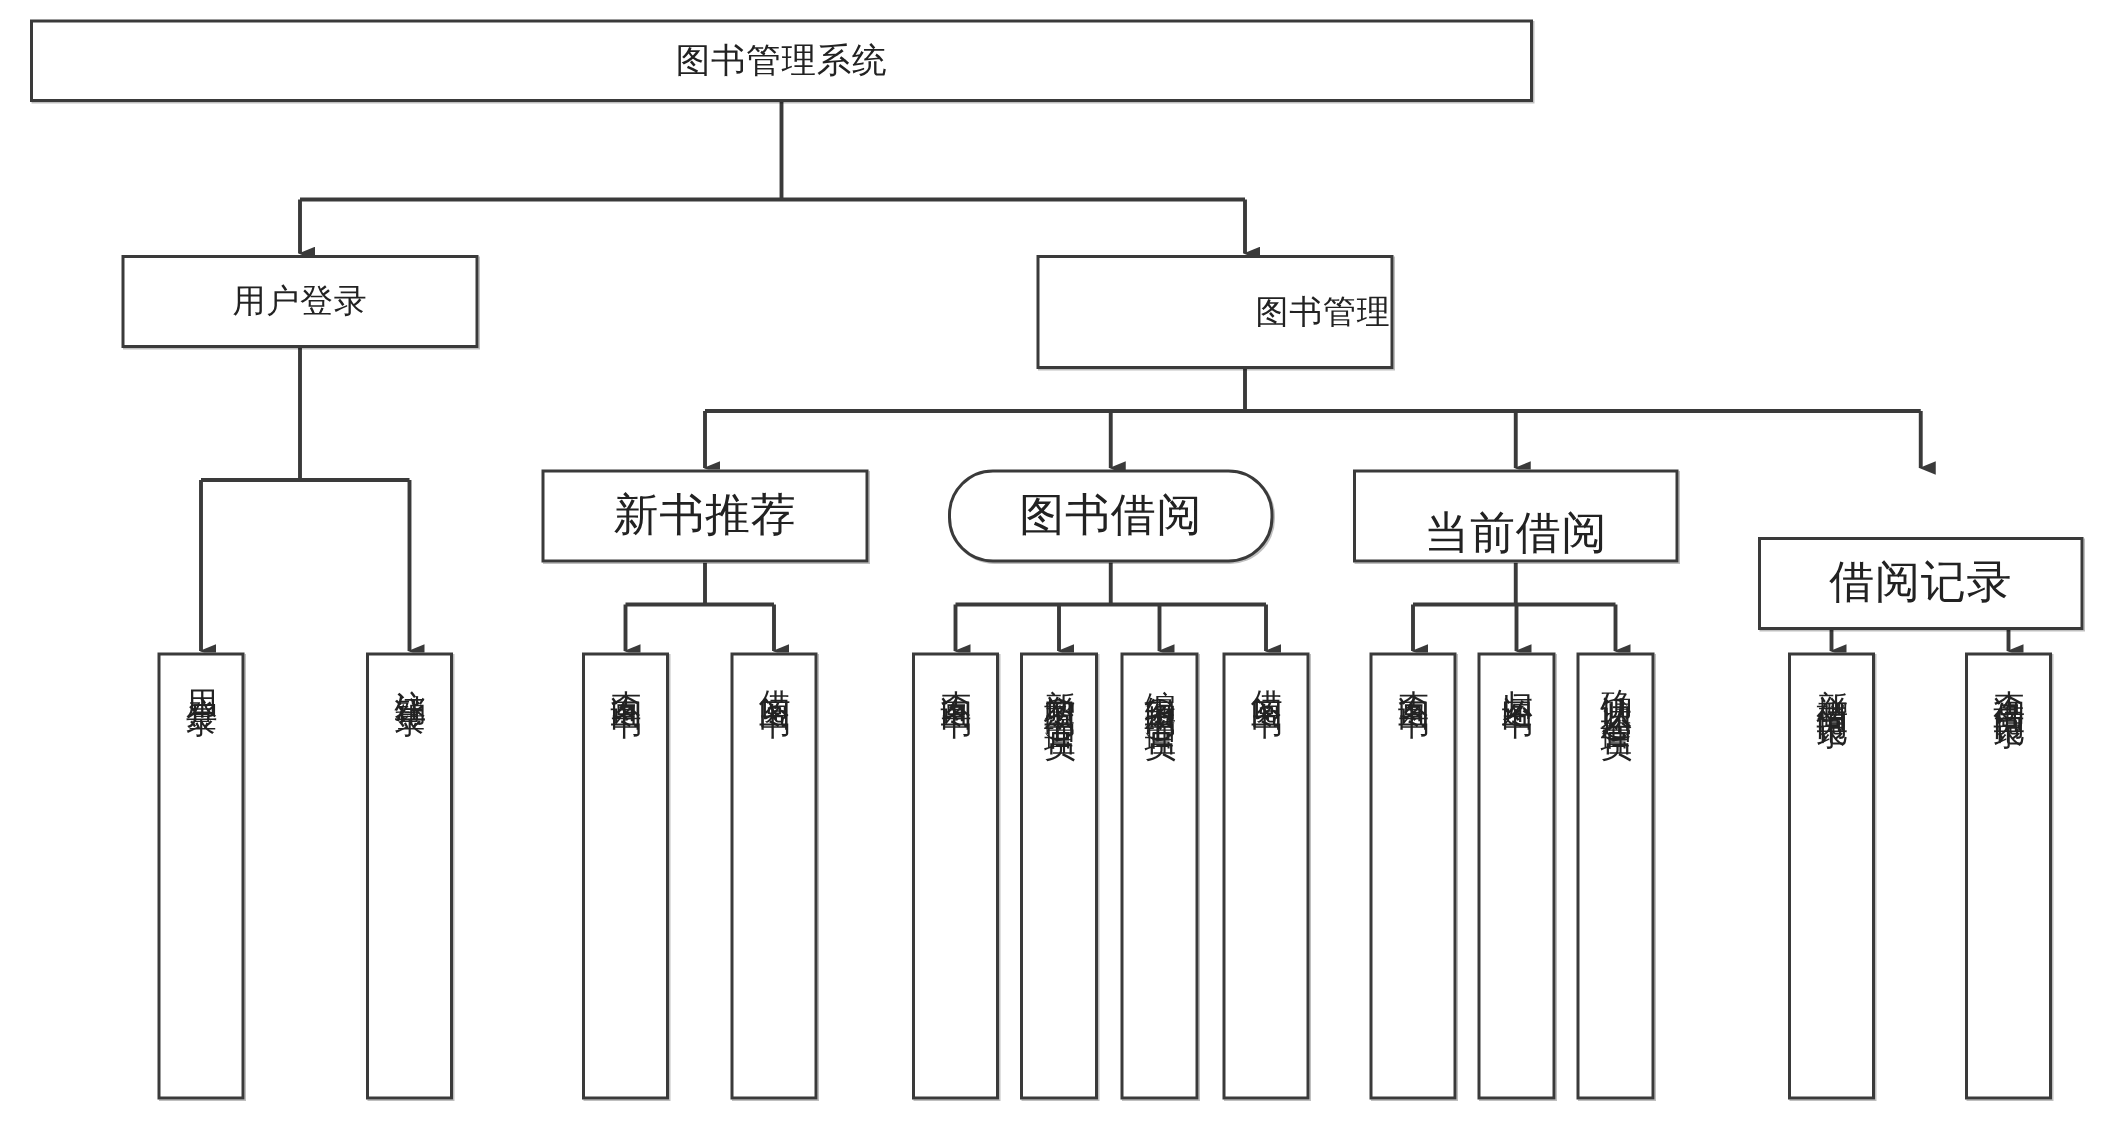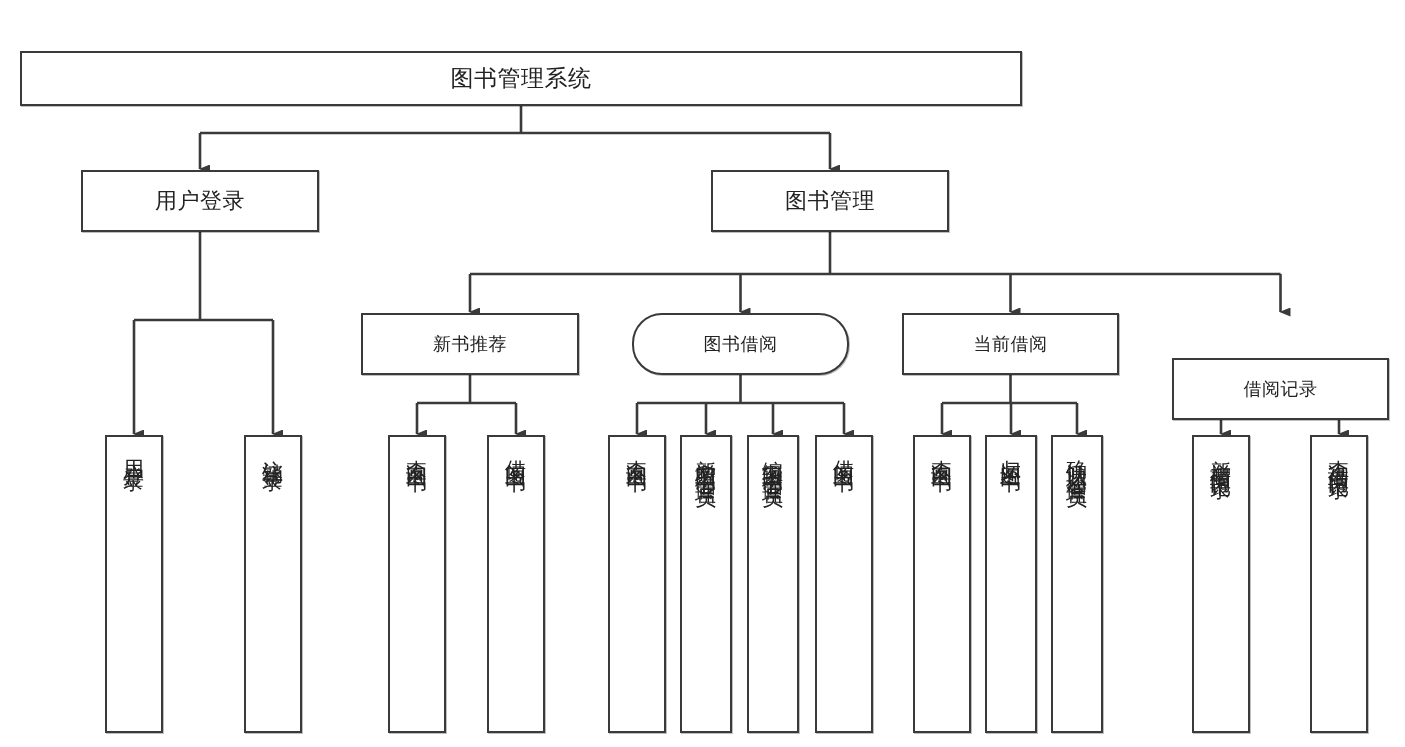--- a/index.html
+++ b/index.html
@@ -52,21 +52,21 @@
   .node.vertical .lbl {
     writing-mode: vertical-rl;
     text-orientation: upright;
     font-size: 21px;
     letter-spacing: 4px;
     line-height: 1;
     margin-top: 6px;
   }
   .node.level-0 .lbl { font-size: 23px; }
   .node.level-1 .lbl { font-size: 22px; }
-  .node.level-2 .lbl { font-size: 18px; }
+  .node.level-2 .lbl { font-size: 30px; }
   .watermark {
     position: absolute;
     color: #b9b9b9;
     font-size: 19px;
     letter-spacing: 0.5px;
     white-space: nowrap;
     user-select: none;
   }
 </style>
 </head>
@@ -109,36 +109,36 @@
         <path d="M 942 403 L 942 434" fill="none" stroke="#3a3a3a" stroke-width="2.6" marker-end="url(#arrowhead)"></path>
         <path d="M 1011 403 L 1011 434" fill="none" stroke="#3a3a3a" stroke-width="2.6" marker-end="url(#arrowhead)"></path>
         <path d="M 1077 403 L 1077 434" fill="none" stroke="#3a3a3a" stroke-width="2.6" marker-end="url(#arrowhead)"></path>
         <path d="M 1280.5 375 L 1280.5 403" fill="none" stroke="#3a3a3a" stroke-width="2.6"></path>
         <path d="M 1221 403 L 1339 403" fill="none" stroke="#3a3a3a" stroke-width="2.6"></path>
         <path d="M 1221 403 L 1221 434" fill="none" stroke="#3a3a3a" stroke-width="2.6" marker-end="url(#arrowhead)"></path>
         <path d="M 1339 403 L 1339 434" fill="none" stroke="#3a3a3a" stroke-width="2.6" marker-end="url(#arrowhead)"></path>
       </g>
   </svg>
   <div id="node-layer">
-      <div class="node level-0 horizontal" style="left: 20px; top: 13px; width: 1002px; height: 55px; margin-top: 38px;">
+      <div class="node level-0 horizontal" style="left: 20px; top: 13px; width: 1002px; height: 55px;">
         <span class="lbl">图书管理系统</span>
       </div>
       <div class="node level-1 horizontal" style="left: 81px; top: 170px; width: 238px; height: 62px;">
         <span class="lbl">用户登录</span>
       </div>
-      <div class="node level-1 horizontal" style="left: 711px; top: 170px; width: 238px; height: 62px;">
+      <div class="node level-1 horizontal" style="left: 691px; top: 170px; width: 238px; height: 76px; justify-content: flex-end;">
         <span class="lbl">图书管理</span>
       </div>
       <div class="node level-2 horizontal" style="left: 361px; top: 313px; width: 218px; height: 62px;">
         <span class="lbl">新书推荐</span>
       </div>
       <div class="node level-2 horizontal" style="left: 632px; top: 313px; width: 217px; height: 62px; border-radius: 30px;">
         <span class="lbl">图书借阅</span>
       </div>
-      <div class="node level-2 horizontal" style="left: 902px; top: 313px; width: 217px; height: 62px;">
+      <div class="node level-2 horizontal" style="left: 902px; top: 313px; width: 217px; height: 62px; align-items: flex-end;">
         <span class="lbl">当前借阅</span>
       </div>
       <div class="node level-2 horizontal" style="left: 1172px; top: 313px; width: 217px; height: 62px; margin-top: 45px;">
         <span class="lbl">借阅记录</span>
       </div>
       <div class="node level-3 vertical" style="left: 105px; top: 435px; width: 58px; height: 298px;">
         <span class="lbl">用户登录</span>
       </div>
       <div class="node level-3 vertical" style="left: 244px; top: 435px; width: 58px; height: 298px;">
         <span class="lbl">注销登录</span>

